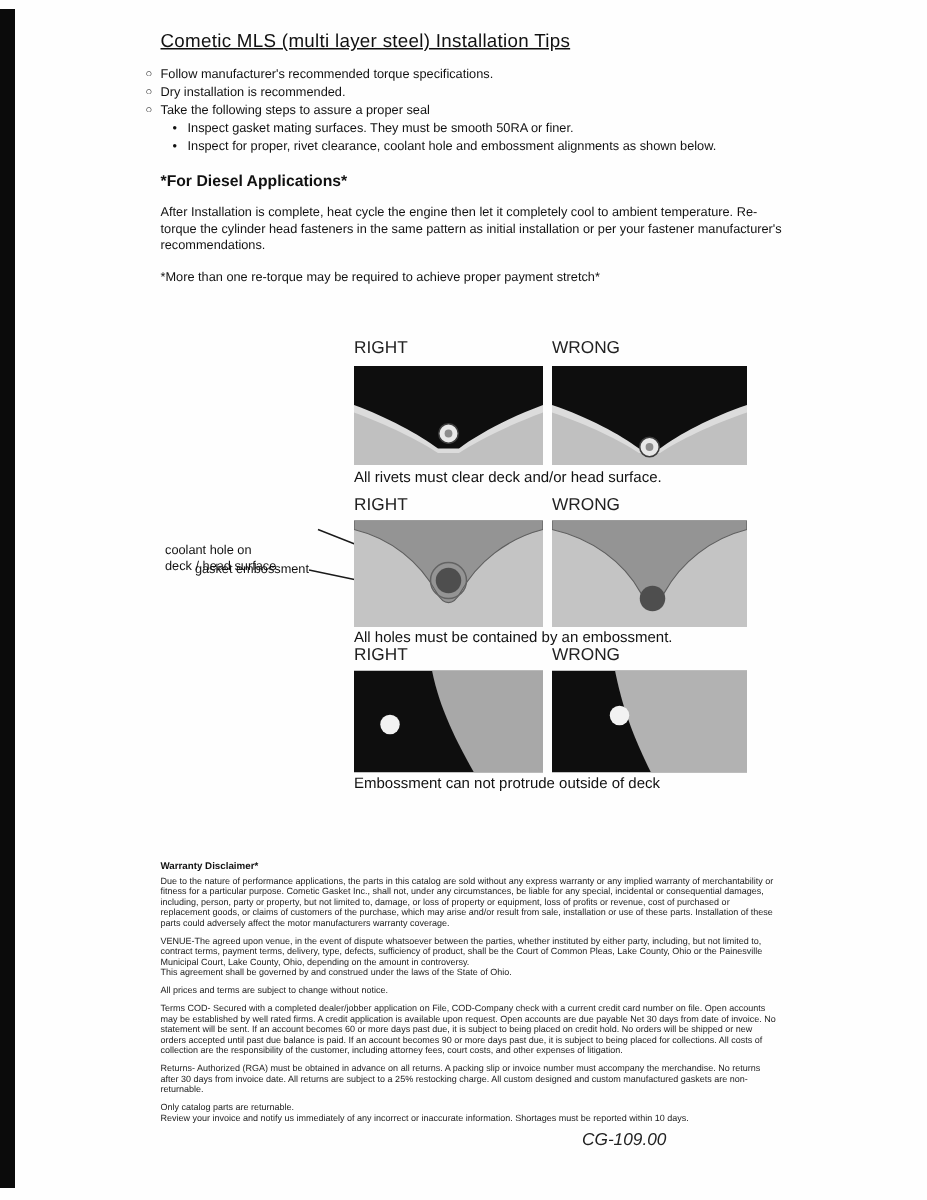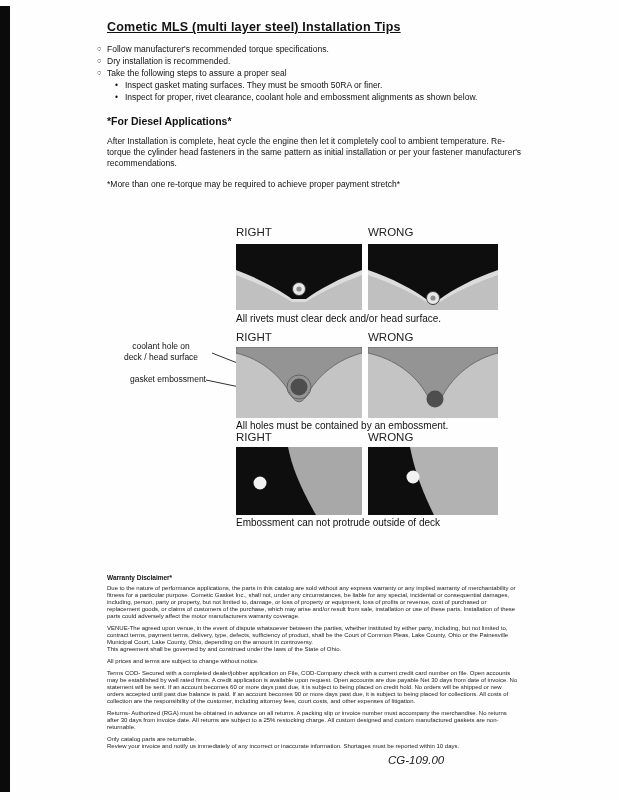--- a/index.html
+++ b/index.html
@@ -6,21 +6,21 @@
   html,body { background:#ffffff; }
   .page {
     position:relative; width:618px; height:800px; margin:0 auto;
     background:#fefefe; color:#111;
     font-family:"Liberation Sans", sans-serif; overflow:hidden;
   }
   .edge-strip { position:absolute; left:0; top:6px; width:10px; height:786px; background:#0b0b0b; }
 
   .title {
     position:absolute; left:107px; top:20px;
-    font-size:12.5px; font-weight:bold; text-decoration:underline; letter-spacing:0.2px;
+    font-size:12.5px; font-weight:normal; text-decoration:underline; letter-spacing:0.2px;
   }
 
   .tips { position:absolute; left:97px; top:43px; width:432px; font-size:8.5px; line-height:12px; }
   .tips .li { display:flex; }
   .tips .li.sub { padding-left:18px; }
   .tips .b { flex:none; width:10px; font-size:7.5px; }
   .tips .li.sub .b { font-size:8.5px; }
 
   .diesel { position:absolute; left:107px; top:116px; width:418px; font-size:8.5px; line-height:11px; }
   .diesel h2 { font-size:10.5px; font-weight:bold; margin-bottom:9px; }
@@ -42,21 +42,21 @@
   .r2-right { left:368px; top:347px; width:130px; height:71px; }
   .r3-left  { left:236px; top:447px; width:126px; height:68px; }
   .r3-right { left:368px; top:447px; width:130px; height:68px; }
 
   .dcaption { position:absolute; font-size:10px; line-height:11px; color:#111; }
   .cap1 { left:236px; top:313px; width:270px; }
   .cap2 { left:236px; top:420px; width:270px; }
   .cap3 { left:236px; top:517px; width:270px; }
   .dcaption span { display:block; }
 
-  .ann1 { position:absolute; left:110px; top:341px; width:102px; text-align:center;
+  .ann1 { position:absolute; left:110px; top:361px; width:102px; text-align:left;
           font-size:8.5px; line-height:10.5px; }
   .ann1 span { display:block; }
   .ann2 { position:absolute; left:108px; top:374px; width:98px; text-align:right; font-size:8.5px; }
   .ann-lines { position:absolute; left:205px; top:340px; width:110px; height:62px; pointer-events:none; }
 
   .warranty { position:absolute; left:107px; top:574px; width:412px; color:#222; }
   .warranty h3 { font-size:6.5px; font-weight:bold; margin-bottom:4px; color:#111; }
   .warranty p { font-size:6px; line-height:7px; margin-bottom:5px; white-space:pre-line; }
 
   .footer { position:absolute; left:388px; top:754px; font-size:11.5px; color:#222;font-style:italic; }

